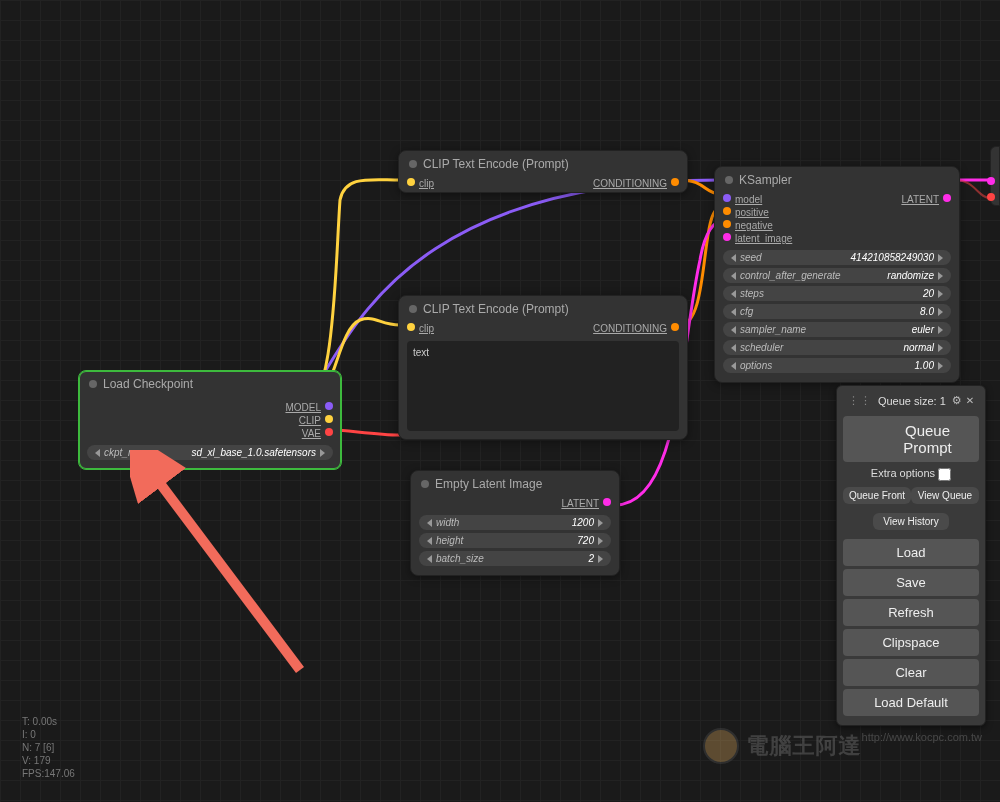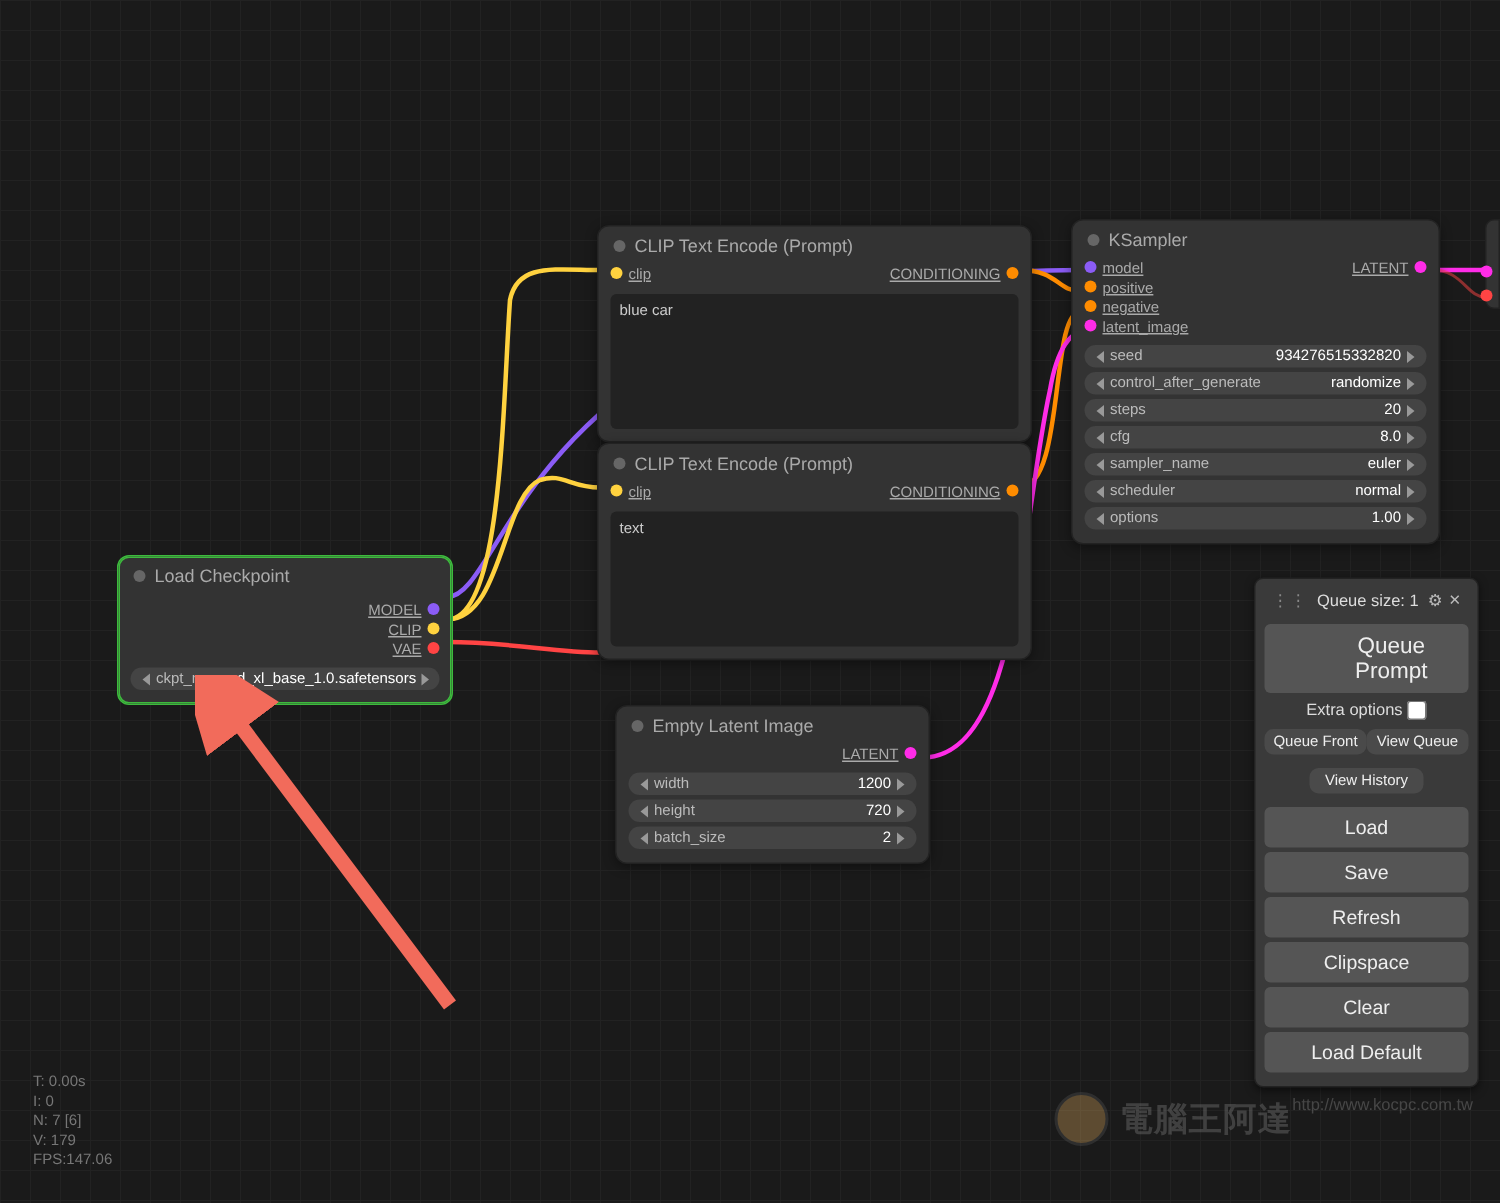--- a/index.html
+++ b/index.html
@@ -56,21 +56,21 @@
     background: #222;
     border-radius: 4px;
     padding: 6px;
     min-height: 90px;
     color: #ccc;
     font-size: 10px;
   }
   .widget-row {
     display:flex; align-items:center; justify-content:space-between;
     background:#444; border-radius:10px; padding:2px 8px; margin:3px 8px;
-    font-size:10px; color:#ddd;
+    font-size:10px; color:#ddd;font-style:italic;
   }
   .widget-row .lbl { flex:1; color:#bbb; }
   .widget-row .val { color:#fff; }
   .tri { width:0; height:0; border-top:4px solid transparent; border-bottom:4px solid transparent; }
   .tri.l { border-right:5px solid #999; margin-right:4px;}
   .tri.r { border-left:5px solid #999; margin-left:4px;}
 
   
   svg.edges { position:absolute; inset:0; width:1000px; height:802px; pointer-events:none; }
 
@@ -139,21 +139,21 @@
 
     <path d="M680,325 C710,325 700,208 720,208" stroke="#ff8c00" stroke-width="3" fill="none"></path>
 
     <path d="M615,505 C680,505 680,350 700,260 C705,230 715,222 720,222" stroke="#ff2ce8" stroke-width="3" fill="none"></path>
 
     <path d="M955,180 C975,180 978,180 990,180" stroke="#ff2ce8" stroke-width="3" fill="none"></path>
 
     <path d="M955,180 C975,180 978,198 990,198" stroke="#ff4444" stroke-width="2" fill="none" opacity="0.5"></path>
   </svg>
 
-  <div class="node green" style="left:78px; top:370px; width:224px;">
+  <div class="node green" style="left:78px; top:370px; width:264px;">
     <div class="node-title">
       <span class="dot-title"></span>
       <span>Load Checkpoint</span>
     </div>
     <div class="ports" style="padding-top:6px;">
       <div></div>
       <div class="ports-right">
         <div class="port-row right">
             <span>MODEL</span>
             <span class="port-dot c-purple"></span>
@@ -185,21 +185,20 @@
     <div class="ports">
       <div class="port-row">
           <span class="port-dot c-yellow"></span>
           <span>clip</span>
         </div>
       <div class="port-row right">
           <span>CONDITIONING</span>
           <span class="port-dot c-orange"></span>
         </div>
     </div>
-    <div class="textarea">blue car</div>
   </div>
 
   <div class="node" style="left:398px; top:295px; width:290px;">
     <div class="node-title">
       <span class="dot-title"></span>
       <span>CLIP Text Encode (Prompt)</span>
     </div>
     <div class="ports">
       <div class="port-row">
           <span class="port-dot c-yellow"></span>
@@ -239,21 +238,21 @@
       </div>
     <div class="widget-row">
         <span class="tri l"></span>
         <span class="lbl">batch_size</span>
         <span class="val">2</span>
         <span class="tri r"></span>
       </div>
     <div style="height:6px;"></div>
   </div>
 
-  <div class="node" style="left:714px; top:146px; width:246px;">
+  <div class="node" style="left:714px; top:166px; width:246px;">
     <div class="node-title">
       <span class="dot-title"></span>
       <span>KSampler</span>
     </div>
     <div class="ports">
       <div>
         <div class="port-row">
             <span class="port-dot c-purple"></span>
             <span>model</span>
           </div>
@@ -273,21 +272,21 @@
       <div class="ports-right" style="align-self:flex-start;">
         <div class="port-row right">
             <span>LATENT</span>
             <span class="port-dot c-magenta"></span>
           </div>
       </div>
     </div>
     <div class="widget-row">
         <span class="tri l"></span>
         <span class="lbl">seed</span>
-        <span class="val">934276515332820</span>
+        <span class="val">414210858249030</span>
         <span class="tri r"></span>
       </div>
     <div class="widget-row">
         <span class="tri l"></span>
         <span class="lbl">control_after_generate</span>
         <span class="val">randomize</span>
         <span class="tri r"></span>
       </div>
     <div class="widget-row">
         <span class="tri l"></span>

